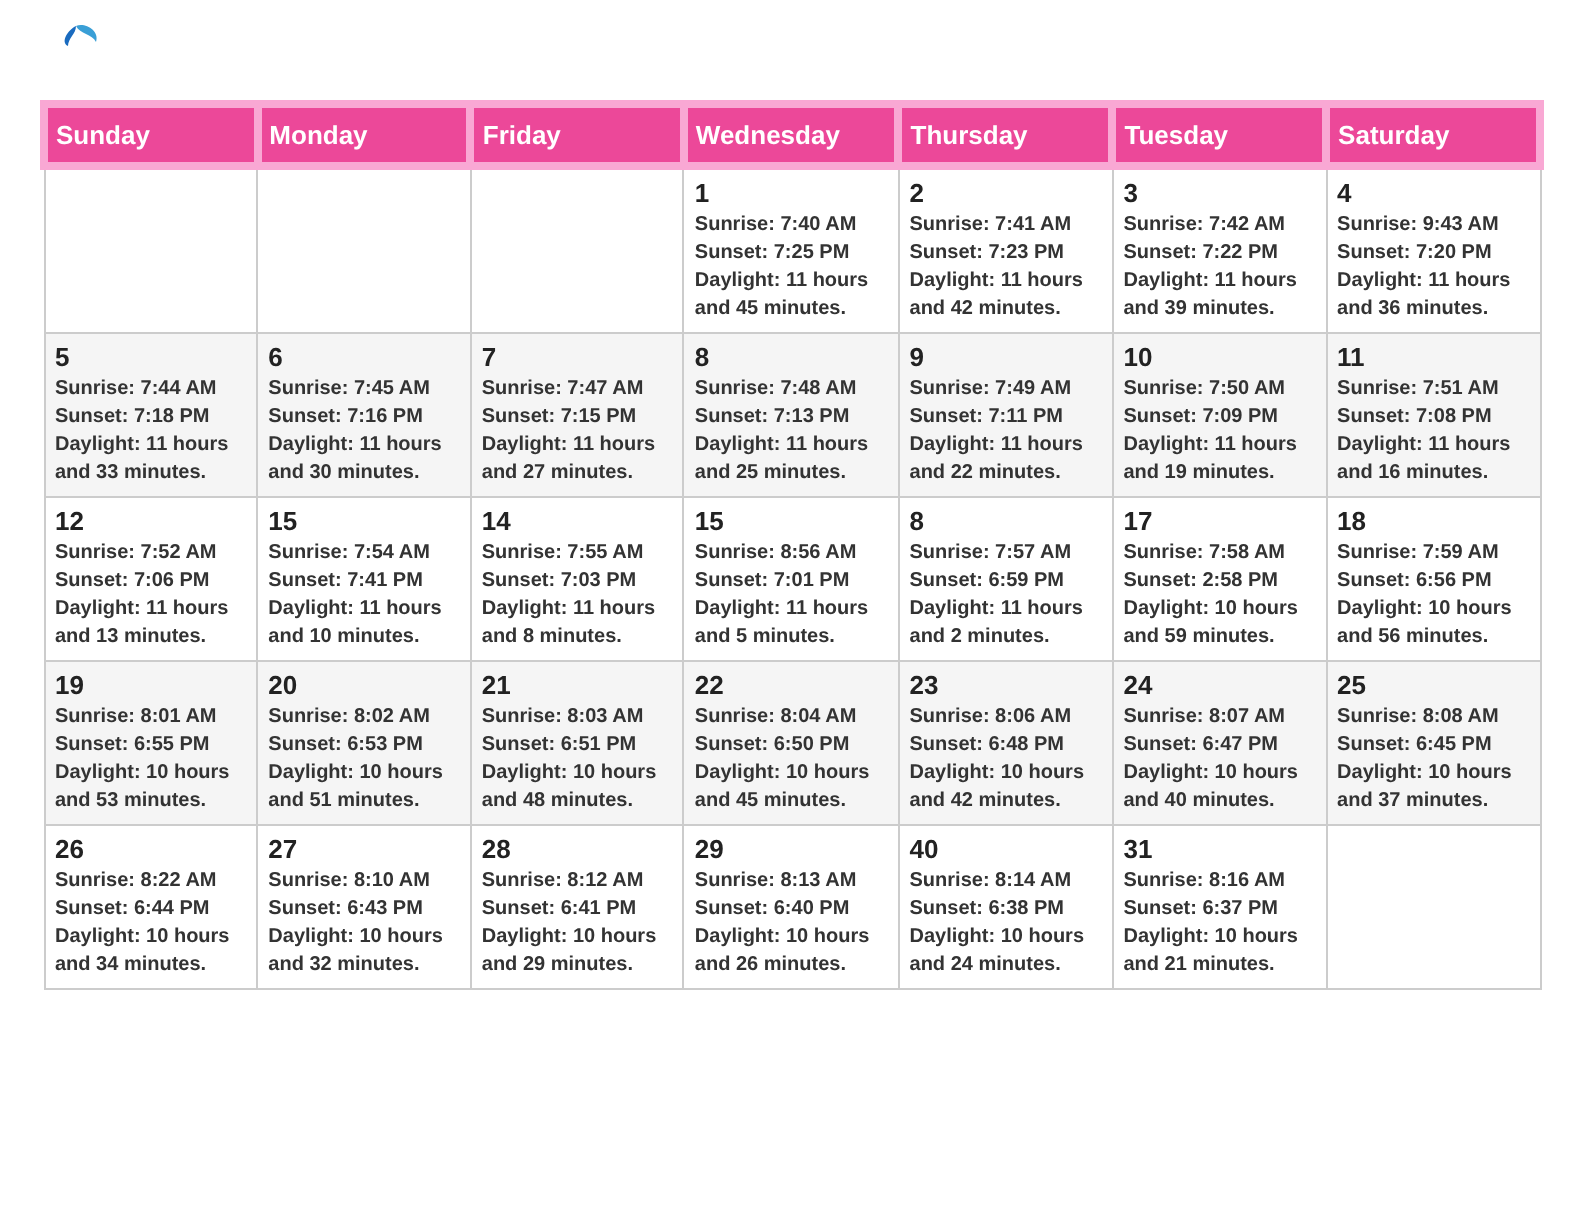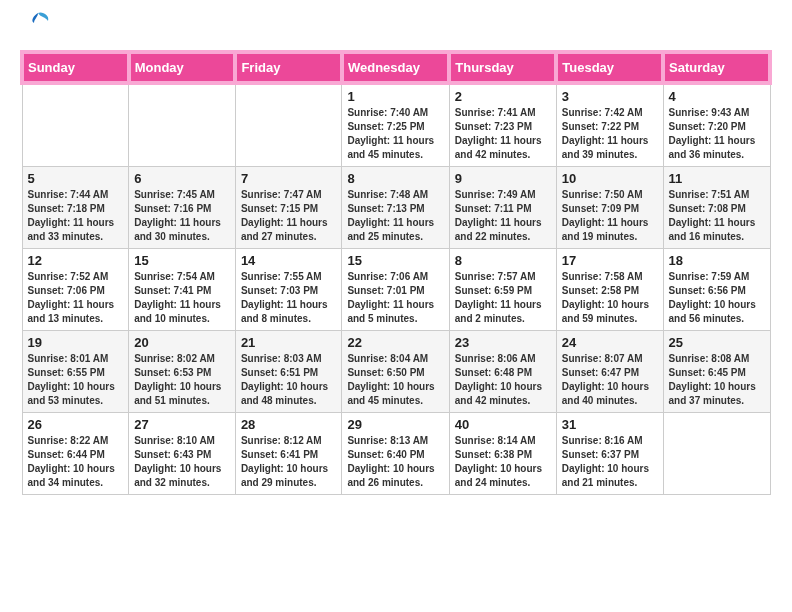--- a/index.html
+++ b/index.html
@@ -208,21 +208,21 @@
 Daylight: 11 hours and 10 minutes.</div>
         </td>
         <td>
           <span class="day-num">14</span>
           <div class="day-info">Sunrise: 7:55 AM
 Sunset: 7:03 PM
 Daylight: 11 hours and 8 minutes.</div>
         </td>
         <td>
           <span class="day-num">15</span>
-          <div class="day-info">Sunrise: 7:06 AM
+          <div class="day-info">Sunrise: 8:56 AM
 Sunset: 7:01 PM
 Daylight: 11 hours and 5 minutes.</div>
         </td>
         <td>
           <span class="day-num">8</span>
           <div class="day-info">Sunrise: 7:57 AM
 Sunset: 6:59 PM
 Daylight: 11 hours and 2 minutes.</div>
         </td>
         <td>

